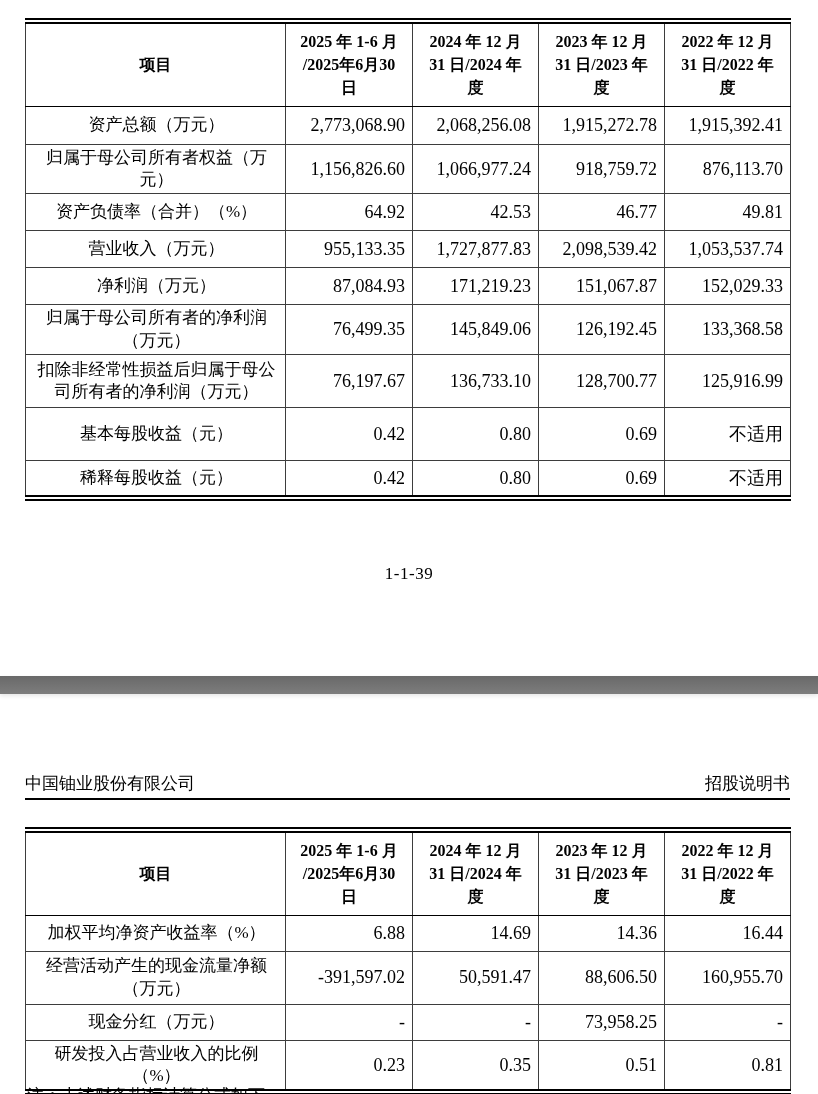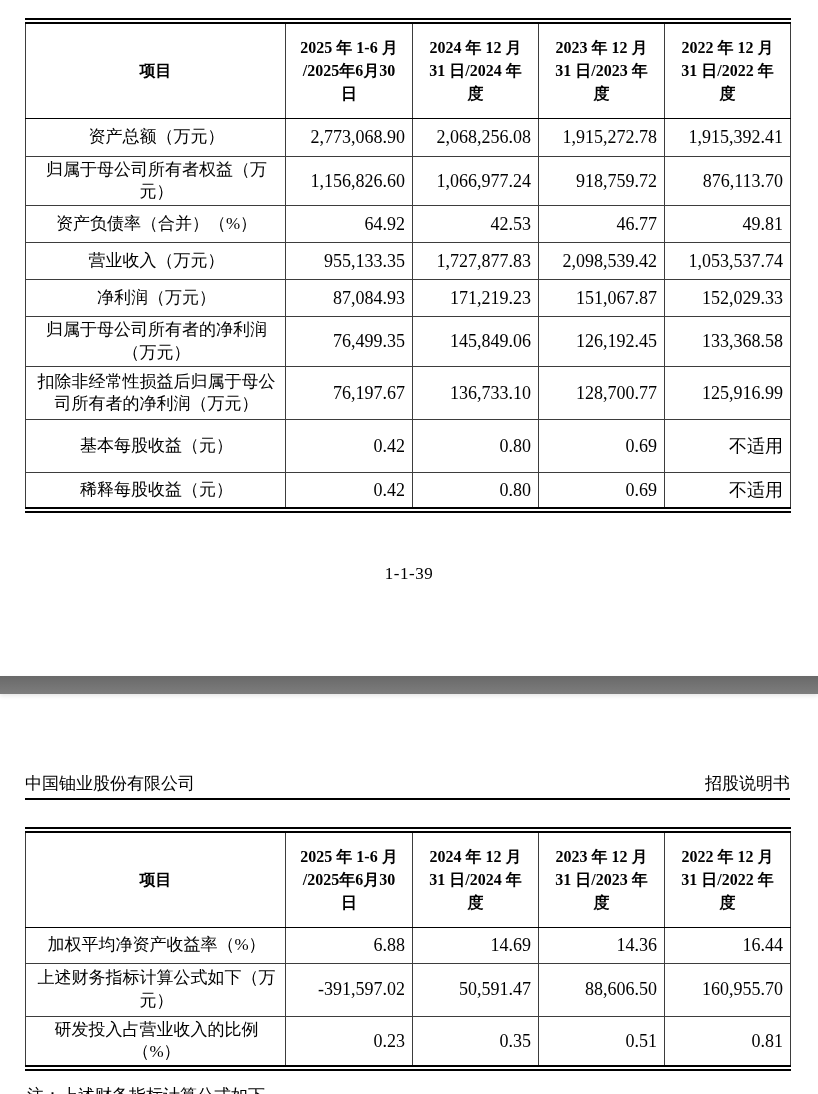--- a/index.html
+++ b/index.html
@@ -13,21 +13,21 @@
   
   table.fin {
     border-collapse:collapse; table-layout:fixed; width:765px;
     border-top:6px double #000; border-bottom:6px double #000;
     border-left:1px solid #222; border-right:1px solid #222;
     background:#fff;
   }
   table.fin th, table.fin td { border:1px solid #3d3d3d; vertical-align:middle; overflow:hidden; }
   table.fin th {
     font-weight:bold; font-size:16px; line-height:1.45; text-align:center;
-    white-space:pre-line; padding:12px 2px; border-bottom:1px solid #000;
+    white-space:pre-line; padding:6px 2px; border-bottom:1px solid #000;
   }
   table.fin td.label { font-size:17px; line-height:1.32; text-align:center; padding:2px 3px 2px 5px; }
   table.fin td.num   { font-size:18px; text-align:right; padding:2px 7px 2px 2px; }
 
   #t1 { position:absolute; top:18px; left:25px; }
   #t1 thead tr { height:81px; }
   #t1 tbody tr { height:37px; }
   #t1 tbody tr:nth-child(1), #t1 tbody tr:nth-child(6) { height:38px; }
   #t1 tbody tr:nth-child(2) { height:48px; }
   #t1 tbody tr:nth-child(7), #t1 tbody tr:nth-child(8) { height:53px; }
@@ -189,25 +189,32 @@
       </thead>
     <tbody>
         <tr>
           <td class="label">加权平均净资产收益率（%）</td>
           <td class="num">6.88</td>
           <td class="num">14.69</td>
           <td class="num">14.36</td>
           <td class="num">16.44</td>
         </tr>
         <tr>
-          <td class="label">上述财务指标计算公式如下（万元）</td>
+          <td class="label">经营活动产生的现金流量净额（万元）</td>
           <td class="num">-391,597.02</td>
           <td class="num">50,591.47</td>
           <td class="num">88,606.50</td>
           <td class="num">160,955.70</td>
+        </tr>
+        <tr>
+          <td class="label">现金分红（万元）</td>
+          <td class="num">-</td>
+          <td class="num">-</td>
+          <td class="num">73,958.25</td>
+          <td class="num">-</td>
         </tr>
         <tr>
           <td class="label">研发投入占营业收入的比例（%）</td>
           <td class="num">0.23</td>
           <td class="num">0.35</td>
           <td class="num">0.51</td>
           <td class="num">0.81</td>
         </tr>
       </tbody>
   </table>

